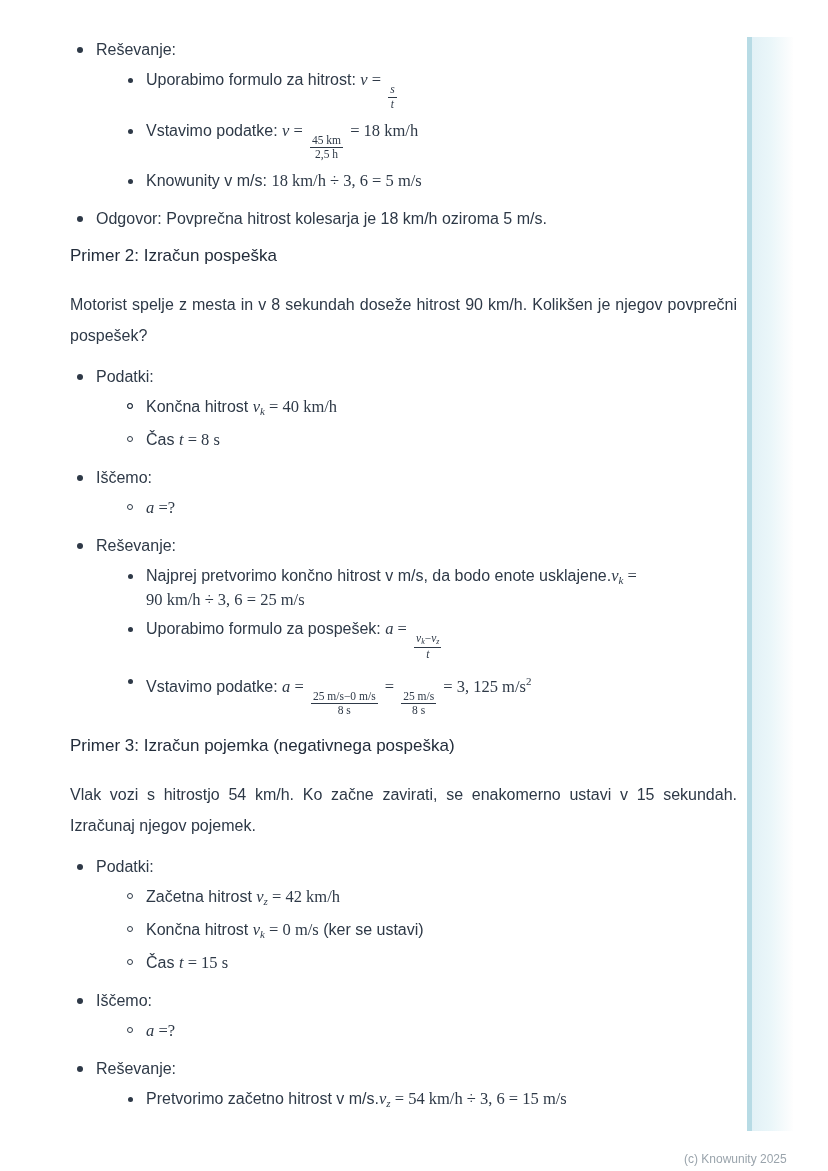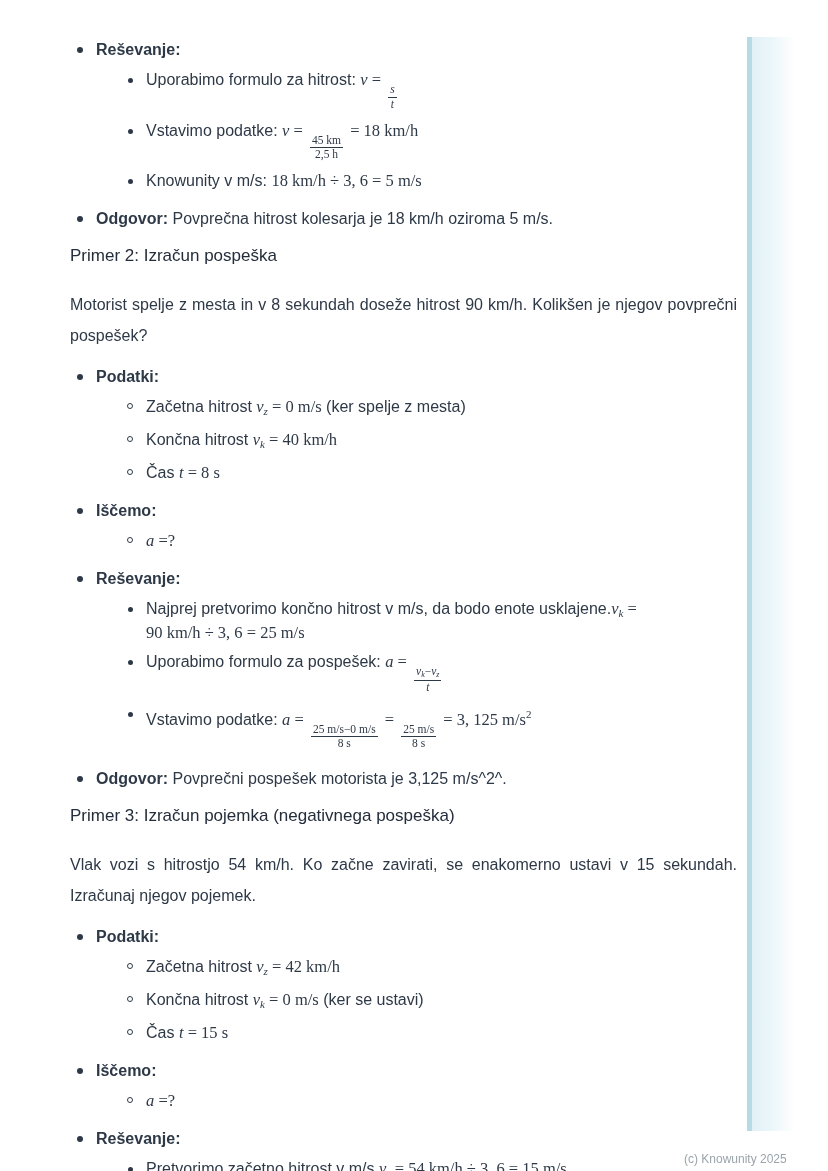--- a/index.html
+++ b/index.html
@@ -45,21 +45,21 @@
     margin:0 0 16px 0;
   }
   .ul1{margin:0 0 0 0}
   .li1{
     position:relative;
     padding-left:26px;
     margin-bottom:18px;
     line-height:19px;
   }
   .li1:last-child{margin-bottom:0}
-  .lbl{font-weight:bold}
+  .lbl{font-weight:normal}
   .ul2{margin-top:11px;margin-left:26px}
   .li2{
     position:relative;
     padding-left:24px;
     margin-bottom:9px;
     line-height:20px;
   }
   .li2:last-child{margin-bottom:0}
   .b1{
     position:absolute;left:7px;top:7px;
@@ -136,21 +136,20 @@
   <h3>Primer 2: Izračun pospeška</h3>
   <p class="intro">Motorist spelje z mesta in v 8 sekundah doseže hitrost 90 km/h. Kolikšen je njegov povprečni pospešek?</p>
 
   <div class="ul1">
     <div class="li1">
       <span class="b1"></span>
       <span class="lbl">Podatki:</span>
       <div class="ul2">
         <div class="li2">
           <span class="b2o"></span>
-          <span><span class="tx">Začetna hitrost </span><span class="mi">v</span><span class="msub">z</span><span class="mm"> = 0 m/s</span><span class="tx"> (ker spelje z mesta)</span></span>
         </div>
         <div class="li2">
           <span class="b2o"></span>
           <span><span class="tx">Končna hitrost </span><span class="mi">v</span><span class="msub">k</span><span class="mm"> = 40 km/h</span></span>
         </div>
         <div class="li2">
           <span class="b2o"></span>
           <span><span class="tx">Čas </span><span class="mi">t</span><span class="mm"> = 8 s</span></span>
         </div>
       </div>
@@ -185,25 +184,20 @@
           <span><span class="tx">Vstavimo podatke: </span><span class="mi">a</span><span class="mm"> = </span><span class="frac">
                 <span class="fn"><span class="mm">25 m/s−0 m/s</span></span>
                 <span class="fd"><span class="mm">8 s</span></span>
               </span><span class="mm"> = </span><span class="frac">
                 <span class="fn"><span class="mm">25 m/s</span></span>
                 <span class="fd"><span class="mm">8 s</span></span>
               </span><span class="mm"> = 3, 125 m/s</span><span class="msup">2</span></span>
         </div>
       </div>
     </div>
-    <div class="li1">
-      <span class="b1"></span>
-      <span class="lbl">Odgovor:</span>
-      <span>Povprečni pospešek motorista je 3,125 m/s^2^.</span>
-    </div>
   </div>
 
   <h3>Primer 3: Izračun pojemka (negativnega pospeška)</h3>
   <p class="intro">Vlak vozi s hitrostjo 54 km/h. Ko začne zavirati, se enakomerno ustavi v 15 sekundah. Izračunaj njegov pojemek.</p>
 
   <div class="ul1">
     <div class="li1">
       <span class="b1"></span>
       <span class="lbl">Podatki:</span>
       <div class="ul2">

